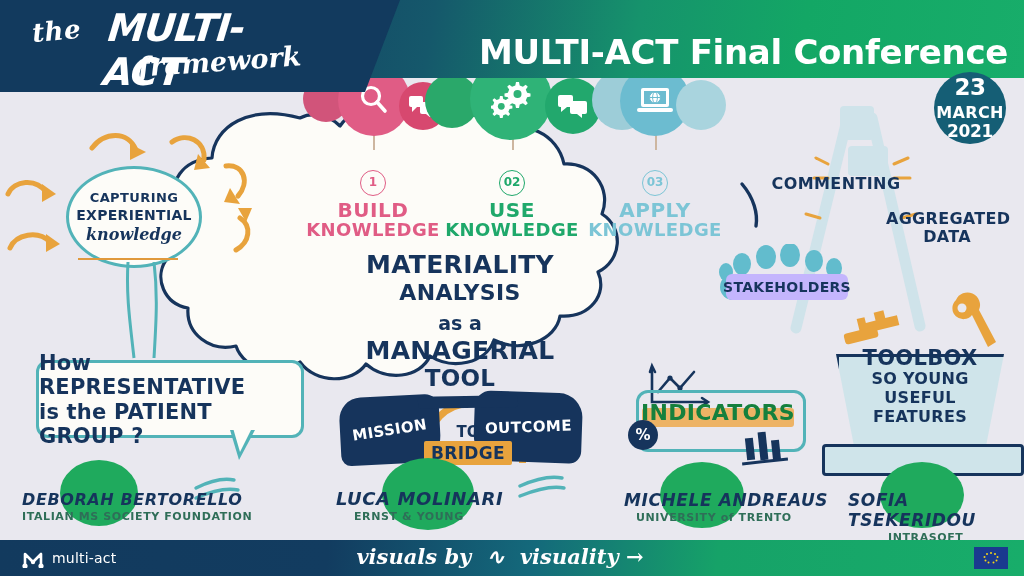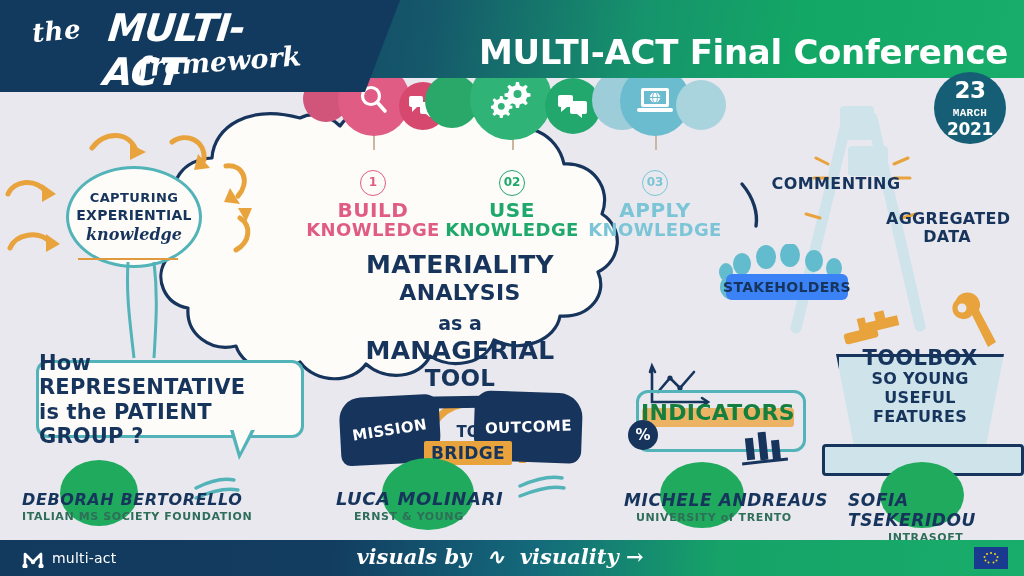--- a/index.html
+++ b/index.html
@@ -43,21 +43,21 @@
     font-size:34px;font-weight:bold;letter-spacing:-.3px;margin-top:16px;
   }
   
   #date-badge{
     position:absolute;right:18px;top:72px;width:72px;height:72px;border-radius:50%;
     background:#155e75;color:#fff;z-index:60;
     display:flex;flex-direction:column;align-items:center;justify-content:center;
     line-height:1;text-align:center;
   }
   #date-badge .d{font-size:23px;font-weight:bold;letter-spacing:-.5px;}
-  #date-badge .m{font-size:11px;font-weight:bold;margin-top:6px;letter-spacing:.3px;font-family:Liberation Mono, monospace;}
+  #date-badge .m{font-size:16px;font-weight:bold;margin-top:6px;letter-spacing:.3px;}
   #date-badge .y{font-size:17px;font-weight:bold;margin-top:2px;letter-spacing:-.3px;}
 
   
   #canvas{position:absolute;left:0;top:78px;width:1024px;height:454px;}
 
   
   .circ{position:absolute;border-radius:50%;display:flex;align-items:center;justify-content:center;}
   .circ svg{display:block;}
   .stem{position:absolute;width:1.5px;background:#cdb6a0;}
 
@@ -155,21 +155,21 @@
     color:#15803d;font-size:22px;font-weight:bold;letter-spacing:.3px;
   }
   #pct-badge{
     position:absolute;left:628px;top:342px;width:30px;height:30px;border-radius:50%;
     background:#16345c;color:#fff;display:flex;align-items:center;justify-content:center;
     font-size:15px;font-weight:bold;
   }
 
   
   #stake-banner{
-    position:absolute;left:726px;top:196px;width:122px;height:26px;background:#3b82f6;
+    position:absolute;left:726px;top:196px;width:122px;height:26px;background:#c4b5fd;
     border-radius:6px;display:flex;align-items:center;justify-content:center;
   }
   #stake-banner span{color:#16345c;font-size:14px;font-weight:bold;letter-spacing:.3px;}
 
   .note{position:absolute;color:#16345c;font-weight:bold;text-align:center;}
   #commenting{left:766px;top:96px;width:140px;font-size:16px;letter-spacing:.4px;}
   #aggregated{left:886px;top:132px;width:122px;font-size:16px;line-height:1.15;letter-spacing:.3px;}
 
   
   #toolbox-body{

